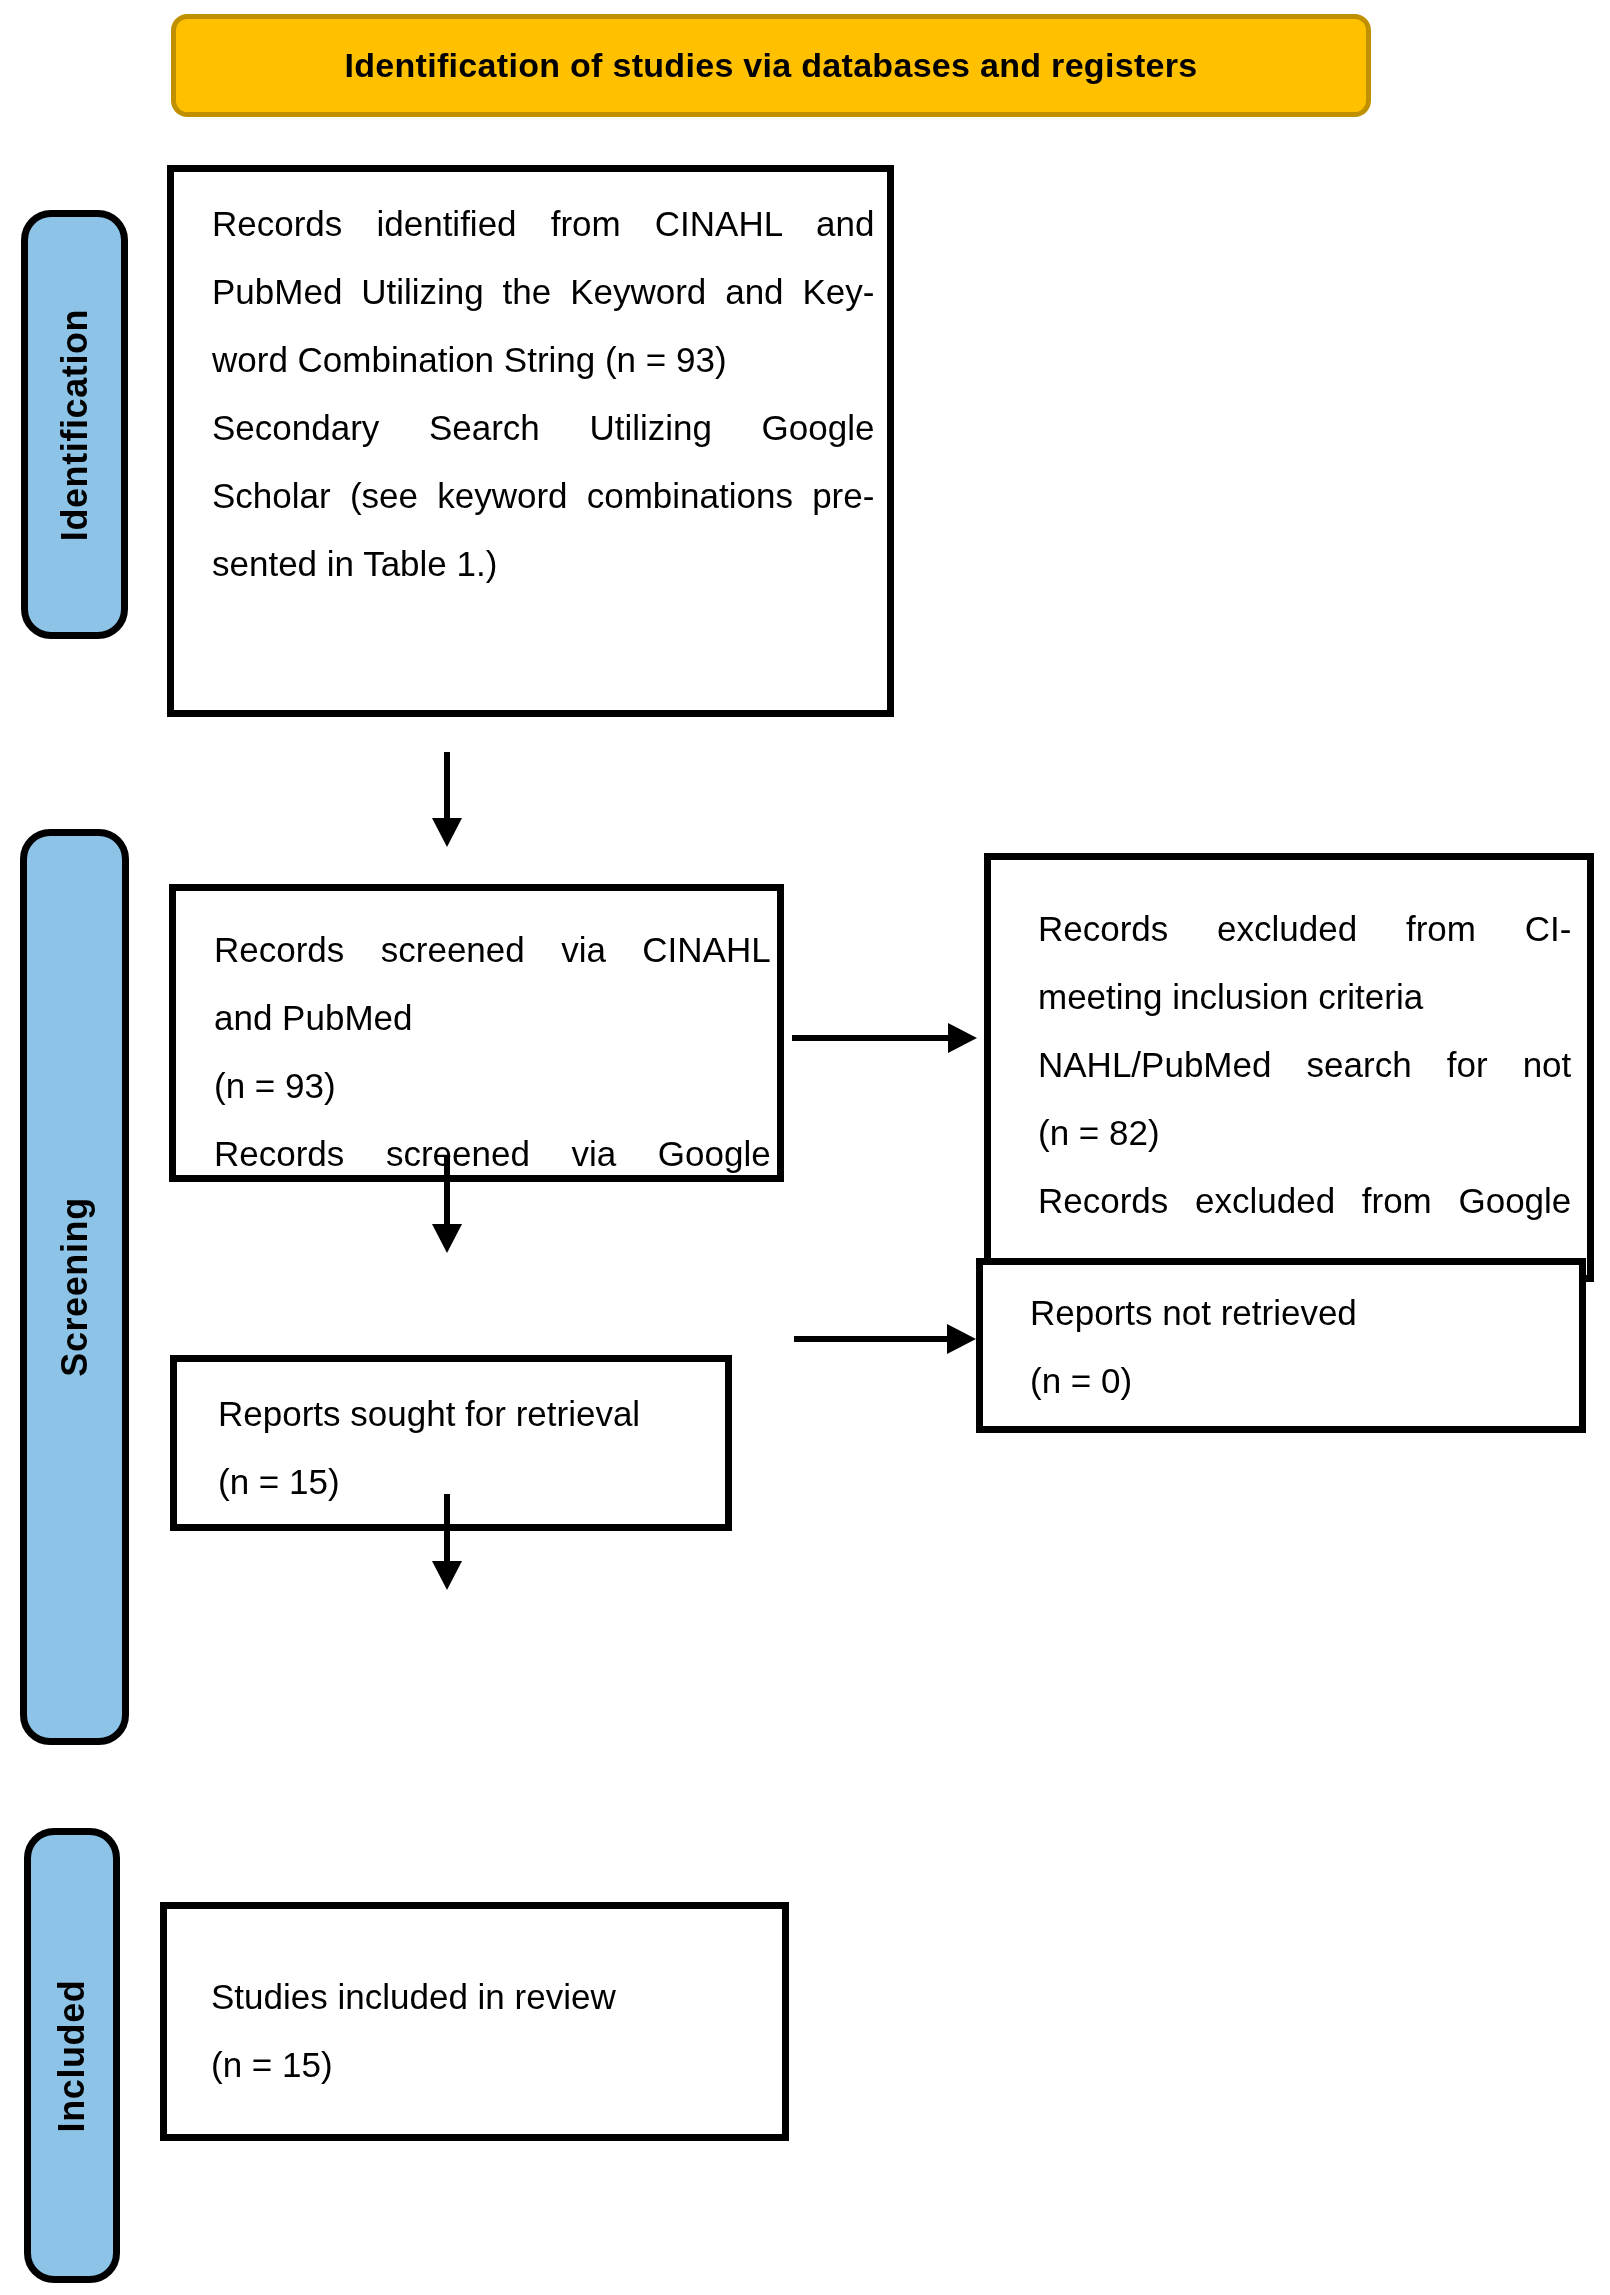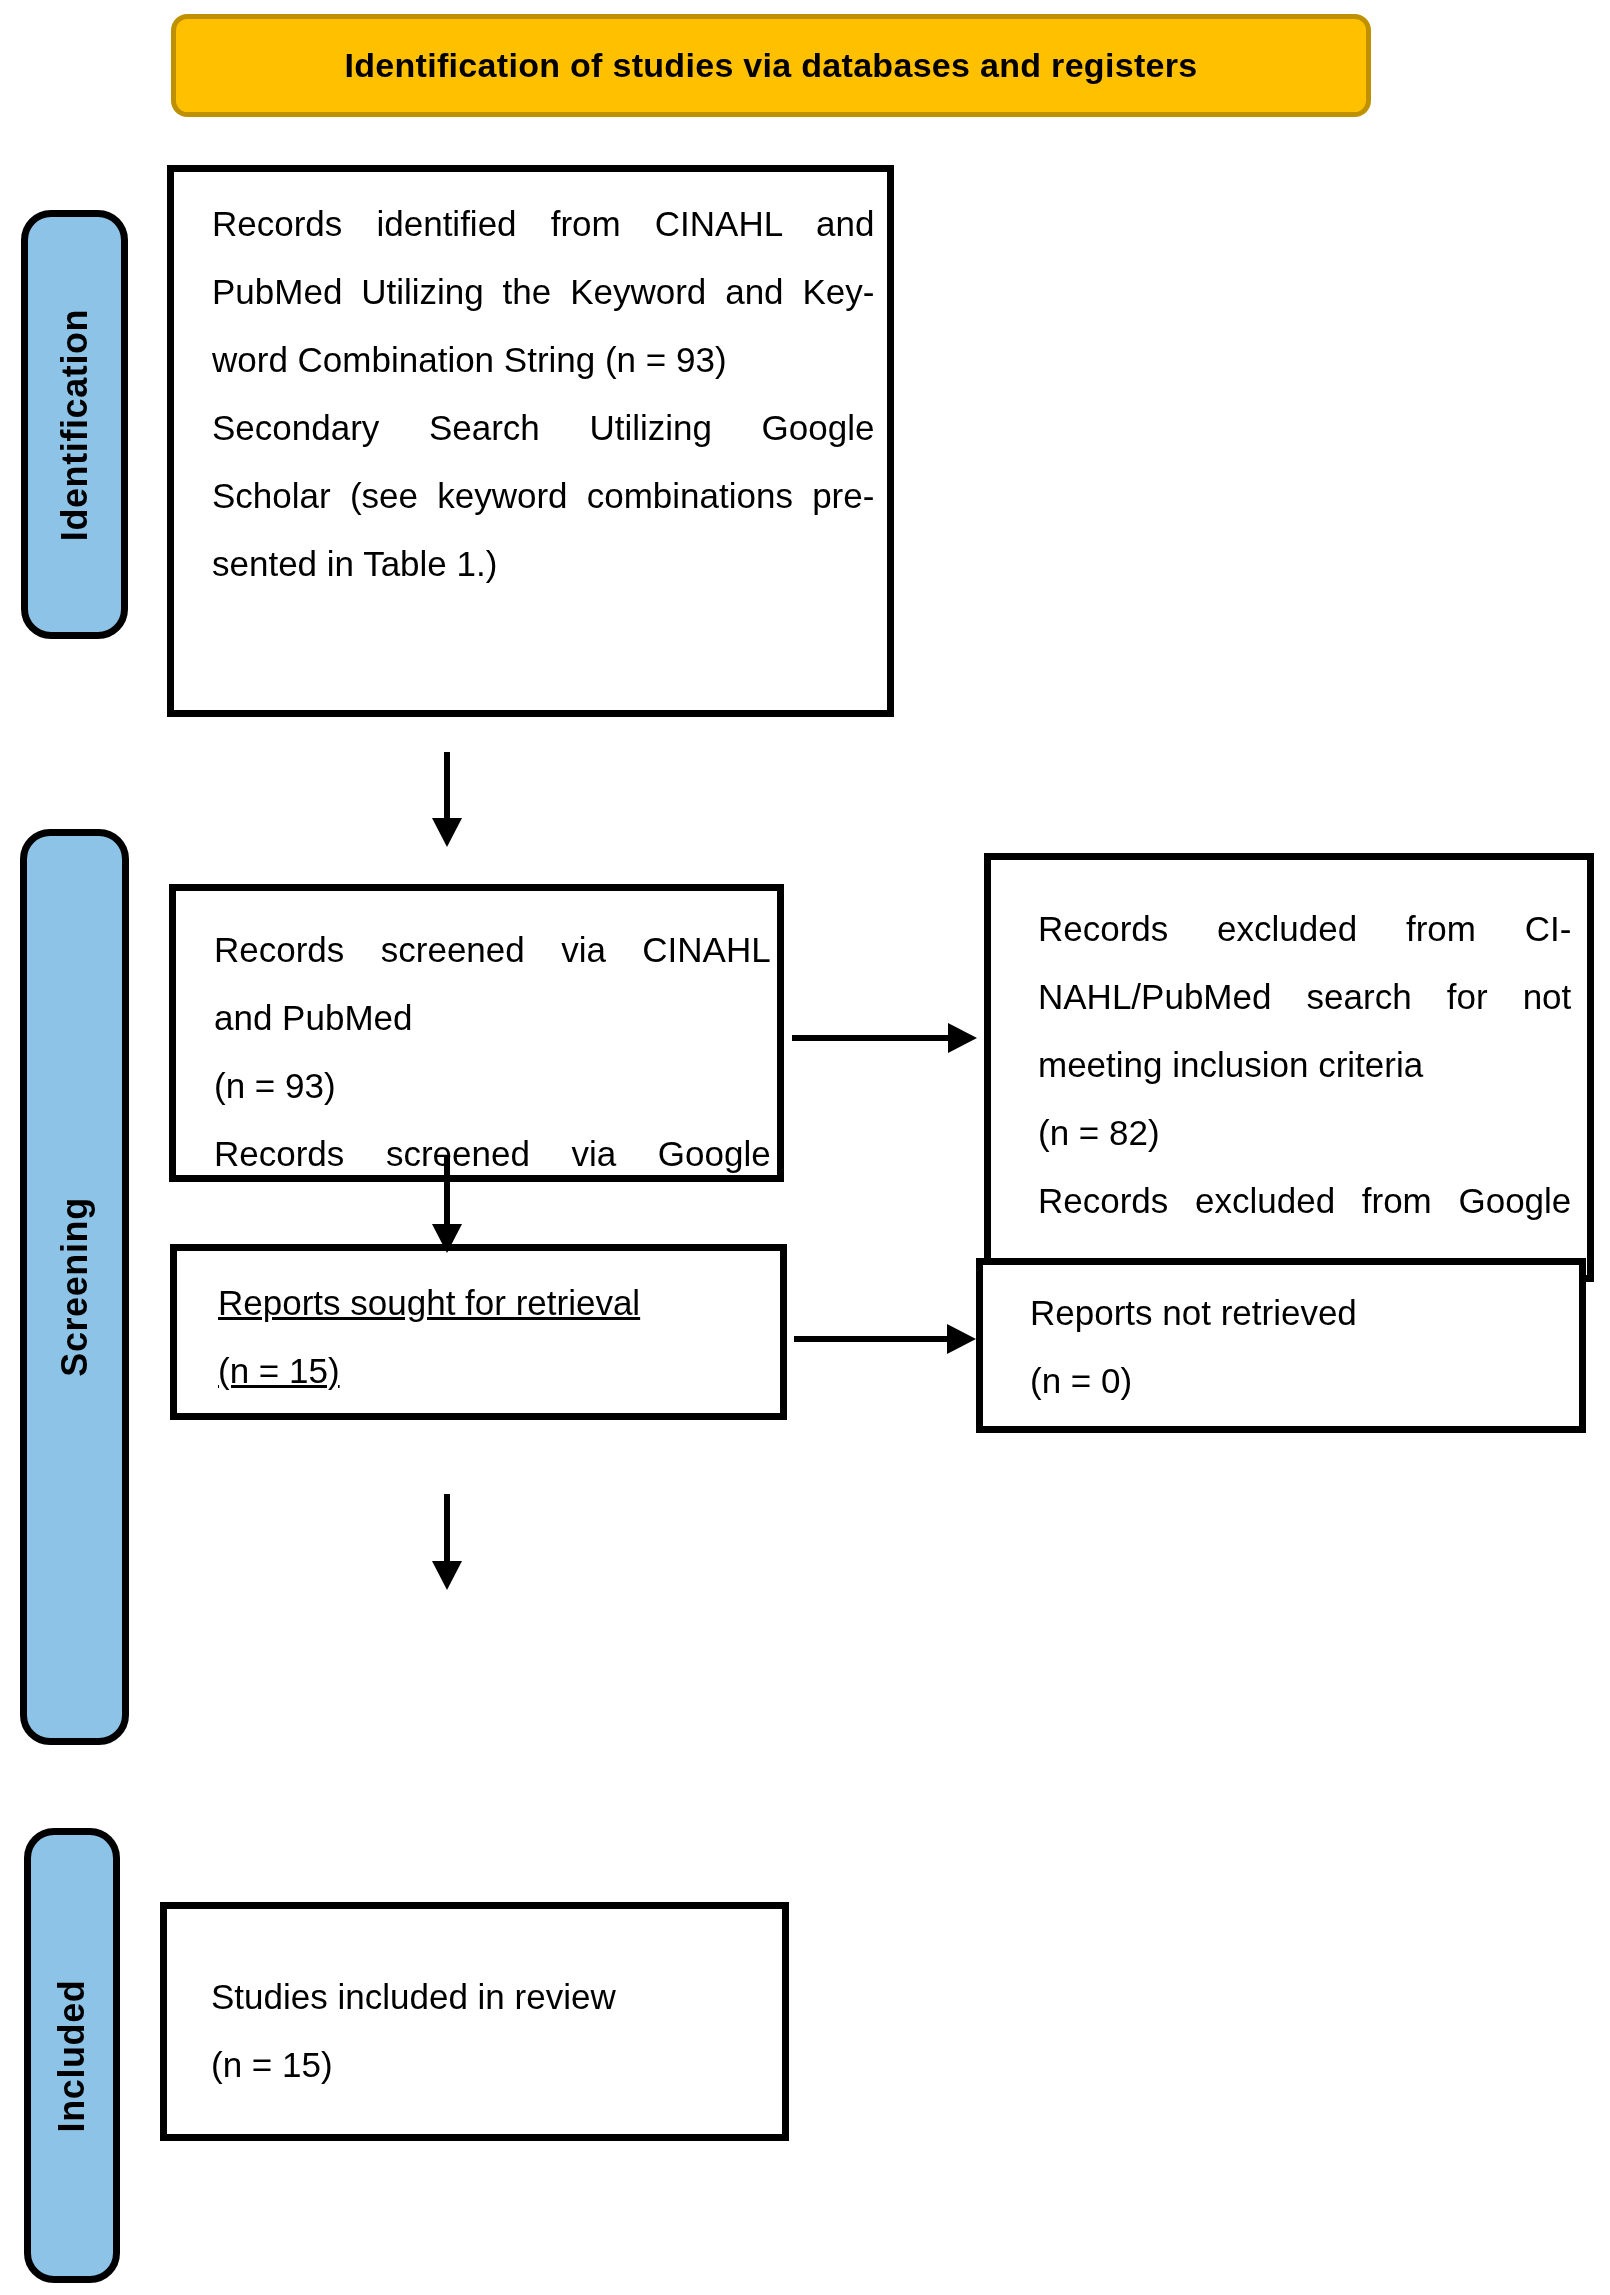--- a/index.html
+++ b/index.html
@@ -51,21 +51,21 @@
     background:var(--box_bg);
     border:7.6px solid var(--line_color);
     box-sizing:border-box;
     overflow:hidden;
     font-size:35px;
     line-height:68px;
   }
   #box-records-identified{left:167px; top:165px;  width:727px; height:552px; padding:17.6px 12.6px 0 38px;}
   #box-records-screened  {left:169px; top:855px; width:615px;  height:298px; padding:25px 6.3px 0 38px;margin-top:29px;}
   #box-records-excluded  {left:976px;top:853px; width:610px;  height:429px; padding:35px 15.7px 0 47px;margin-left:8px;}
-  #box-reports-sought    {left:170px; top:1244px; width:617px;  height:176px; padding:17.6px 12.6px 0 41px;text-decoration:underline;}
+  #box-reports-sought    {left:170px; top:1355px; width:562px;  height:176px; padding:17.6px 12.6px 0 41px;}
   #box-reports-not-retrieved{left:976px;top:1258px;width:610px;height:175px; padding:14px 11px 0 47px;}
   #box-studies-included  {left:160px; top:1902px; width:629px; height:239px; padding:54px 18px 0 44px;}
   .ln{white-space:nowrap; text-align:left;}
   .ln.just{
     white-space:normal;
     text-align:justify;
     text-align-last:justify;
   }
   .vline{position:absolute; width:6.3px; background:var(--line_color);}
   .hline{position:absolute; height:6.3px; background:var(--line_color);}
@@ -123,22 +123,22 @@
 
   <div class="box" id="box-records-screened">
     <div class="ln just">Records screened via CINAHL</div>
     <div class="ln">and PubMed</div>
     <div class="ln">(n = 93)</div>
     <div class="ln just">Records screened via Google</div>
   </div>
 
   <div class="box" id="box-records-excluded">
     <div class="ln just">Records excluded from CI-</div>
+    <div class="ln">meeting inclusion criteria</div>
     <div class="ln just">NAHL/PubMed search for not</div>
-    <div class="ln">meeting inclusion criteria</div>
     <div class="ln">(n = 82)</div>
     <div class="ln just">Records excluded from Google</div>
   </div>
 
   <div class="box" id="box-reports-sought">
     <div class="ln">Reports sought for retrieval</div>
     <div class="ln">(n = 15)</div>
   </div>
 
   <div class="box" id="box-reports-not-retrieved">

